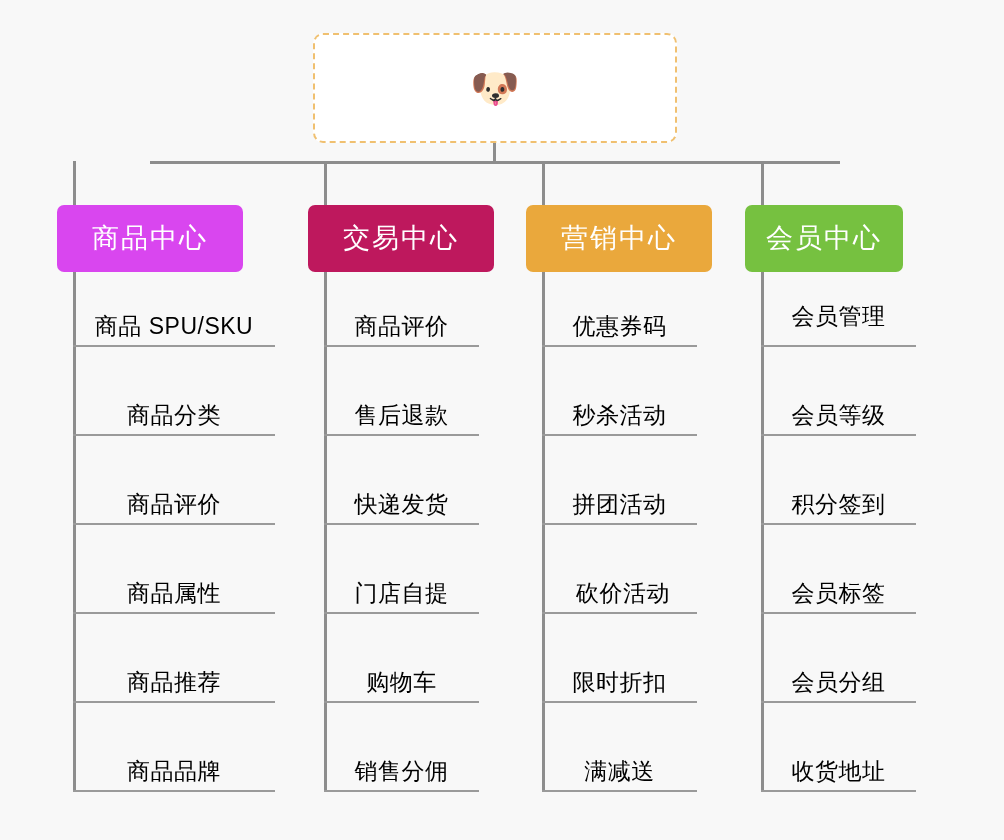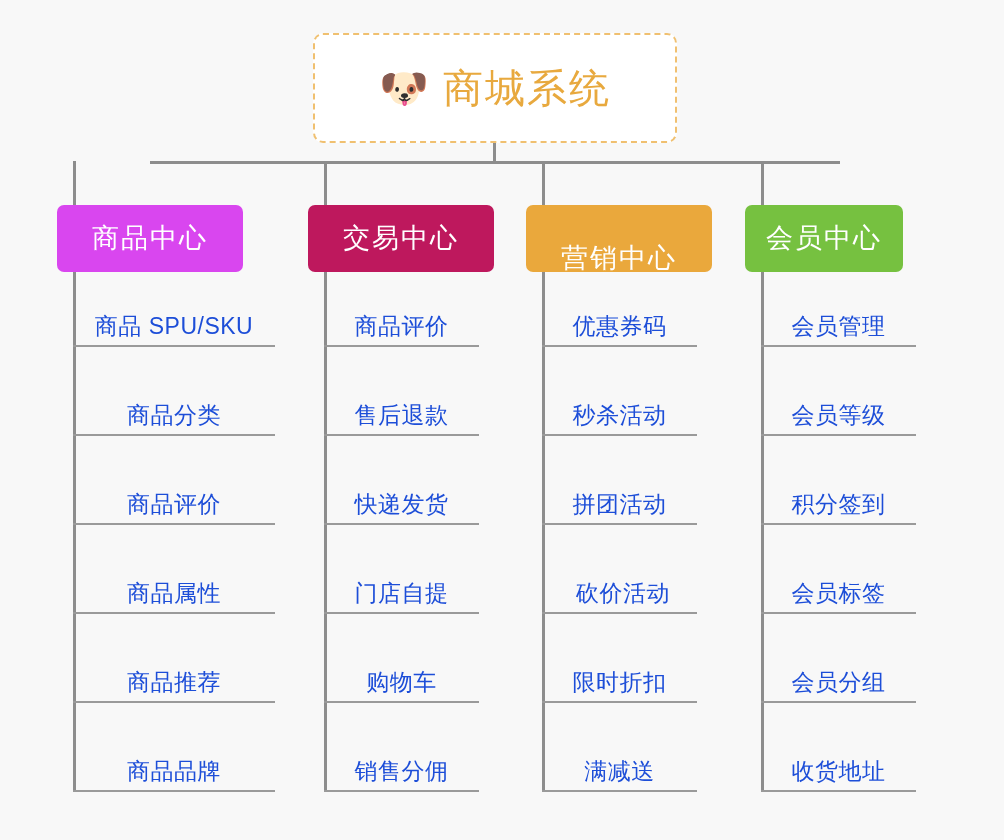--- a/index.html
+++ b/index.html
@@ -103,35 +103,34 @@
     position: absolute;
     height: 52px;
     box-sizing: border-box;
     border-bottom: 2px solid #9a9a9a;
     display: flex;
     align-items: flex-end;
     justify-content: center;
   }
   .leaf-label {
     font-size: 23px;
-    color: #1d4ed8;
+    color: #000000;
     line-height: 1;
     padding-bottom: 7px;
     white-space: nowrap;
     letter-spacing: 0.5px;
   }
 </style>
 </head>
 <body>
 
 <div id="chart">
 
   <div class="root-node">
     <span class="root-emoji">🐶</span>
-    <span class="root-title">商城系统</span>
   </div>
 
   <div class="conn conn-stem"></div>
   <div class="conn conn-bus"></div>
 
   <div id="columns-layer">
       <div class="cat-header" style="left: 57px; width: 186px; background: #d946ef;">
         <span class="cat-header-label">商品中心</span>
       </div>
       <div class="col-spine" style="left: 73px; height: 520px;"></div>
@@ -168,21 +167,21 @@
       </div>
       <div class="leaf-item" style="left: 324px; width: 155px; top: 562px;">
         <span class="leaf-label">门店自提</span>
       </div>
       <div class="leaf-item" style="left: 324px; width: 155px; top: 651px;">
         <span class="leaf-label">购物车</span>
       </div>
       <div class="leaf-item" style="left: 324px; width: 155px; top: 740px;">
         <span class="leaf-label">销售分佣</span>
       </div>
-      <div class="cat-header" style="left: 526px; width: 186px; background: rgb(234, 168, 60); align-items: flex-end;">
+      <div class="cat-header" style="left: 526px; width: 186px; background: rgb(234, 168, 60);">
         <span class="cat-header-label">营销中心</span>
       </div>
       <div class="col-spine" style="left: 542px; height: 520px;"></div>
       <div class="leaf-item" style="left: 542px; width: 155px; top: 295px;">
         <span class="leaf-label">优惠券码</span>
       </div>
       <div class="leaf-item" style="left: 542px; width: 155px; top: 384px;">
         <span class="leaf-label">秒杀活动</span>
       </div>
       <div class="leaf-item" style="left: 542px; width: 155px; top: 473px;">
@@ -194,21 +193,21 @@
       <div class="leaf-item" style="left: 542px; width: 155px; top: 651px;">
         <span class="leaf-label">限时折扣</span>
       </div>
       <div class="leaf-item" style="left: 542px; width: 155px; top: 740px;">
         <span class="leaf-label">满减送</span>
       </div>
       <div class="cat-header" style="left: 745px; width: 158px; background: rgb(118, 193, 64); justify-content: center;">
         <span class="cat-header-label">会员中心</span>
       </div>
       <div class="col-spine" style="left: 761px; height: 520px;"></div>
-      <div class="leaf-item" style="left: 761px; width: 155px; top: 295px;">
+      <div class="leaf-item" style="left: 761px; width: 155px; top: 295px; align-items: center;">
         <span class="leaf-label">会员管理</span>
       </div>
       <div class="leaf-item" style="left: 761px; width: 155px; top: 384px;">
         <span class="leaf-label">会员等级</span>
       </div>
       <div class="leaf-item" style="left: 761px; width: 155px; top: 473px;">
         <span class="leaf-label">积分签到</span>
       </div>
       <div class="leaf-item" style="left: 761px; width: 155px; top: 562px;">
         <span class="leaf-label">会员标签</span>

